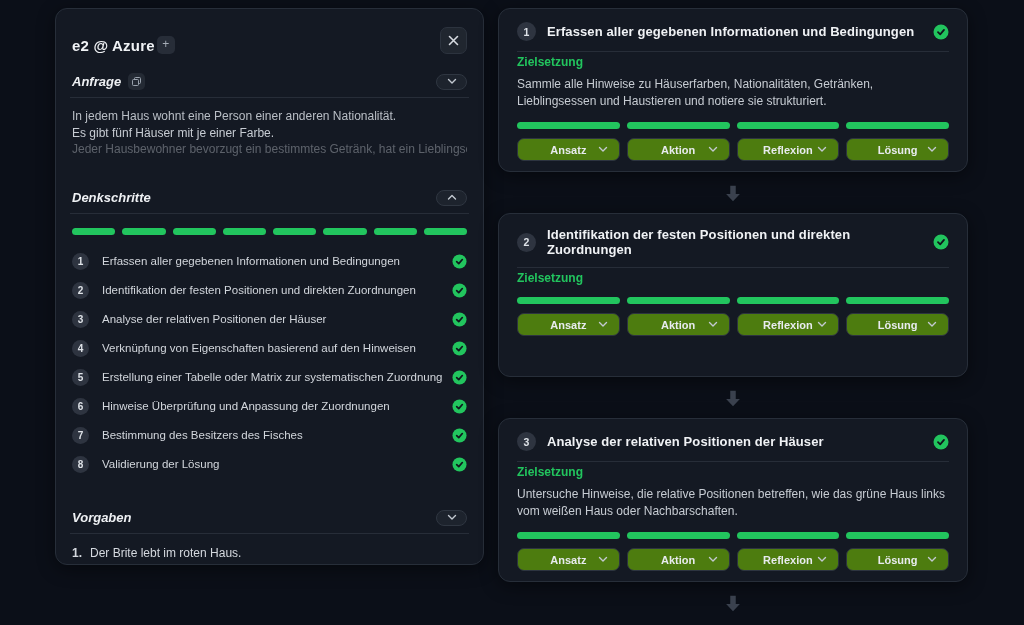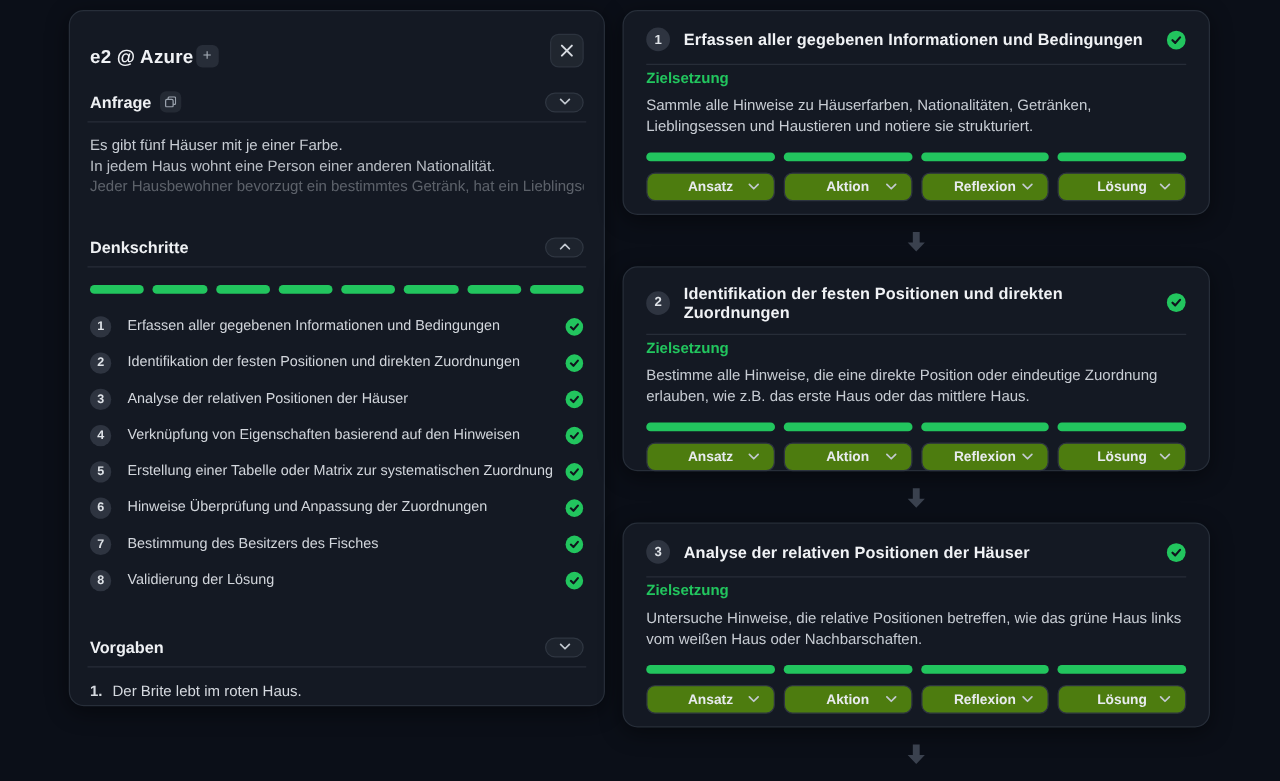--- a/index.html
+++ b/index.html
@@ -23,21 +23,21 @@
   .plus-badge {
     width:18px; height:18px; border-radius:5px; background:#272d38;
     color:#a7aeb8; font-size:12px; line-height:16px; text-align:center; cursor:pointer;
   }
   .close-btn {
     margin-left:auto; width:27px; height:27px; border-radius:7px;
     background:#20262f; border:1px solid #2c333e; color:#d6dae0;
     font-size:13px; display:flex; align-items:center; justify-content:center; cursor:pointer;
   }
 
-  .section-head { display:flex; align-items:center; gap:7px; margin-top:19px; padding:0 2px; }
+  .section-head { display:flex; align-items:center; gap:7px; margin-top:19px; padding:0 2px;font-style:italic; }
   .section-head.tight { margin-top:32px; }
   .section-title { font-size:13px; font-weight:bold; color:#eef0f3; }
   .mini-icon {
     width:17px; height:17px; border-radius:5px; background:#242a34;
     display:flex; align-items:center; justify-content:center;
   }
   .pill-btn {
     margin-left:auto; width:31px; height:16px; border-radius:9px;
     background:#1d232d; border:1px solid #2f3641;
     display:flex; align-items:center; justify-content:center; cursor:pointer;
@@ -126,22 +126,22 @@
     </span>
     <span class="pill-btn">
       <svg width="10" height="7" viewBox="0 0 10 7">
           <path d="M1.5 1.5 L5 5 L8.5 1.5" fill="none" stroke="#c3c9d1" stroke-width="1.4" stroke-linecap="round" stroke-linejoin="round"></path>
         </svg>
     </span>
   </div>
   <div class="divider"></div>
 
   <div class="anfrage-text">
+    <div class="line fade2">In jedem Haus wohnt eine Person einer anderen Nationalität.</div>
     <div class="line">Es gibt fünf Häuser mit je einer Farbe.</div>
-    <div class="line fade2">In jedem Haus wohnt eine Person einer anderen Nationalität.</div>
     <div class="line fade3">Jeder Hausbewohner bevorzugt ein bestimmtes Getränk, hat ein Lieblingsessen und hält ein</div>
   </div>
 
   <div class="section-head tight">
     <span class="section-title">Denkschritte</span>
     <span class="pill-btn">
       <svg width="10" height="7" viewBox="0 0 10 7">
           <path d="M1.5 5 L5 1.5 L8.5 5" fill="none" stroke="#c3c9d1" stroke-width="1.4" stroke-linecap="round" stroke-linejoin="round"></path>
         </svg>
     </span>
@@ -335,21 +335,20 @@
       <span class="card-title">Identifikation der festen Positionen und direkten Zuordnungen</span>
       <span class="card-check">
           <svg width="16" height="16" viewBox="0 0 16 16">
             <circle cx="8" cy="8" r="7.5" fill="#22c55e"></circle>
             <path d="M5 8.2 L7.2 10.3 L11 5.9" fill="none" stroke="#10151d" stroke-width="1.8" stroke-linecap="round" stroke-linejoin="round"></path>
           </svg>
         </span>
     </div>
     <div class="divider"></div>
     <div class="obj-heading">Zielsetzung</div>
-    <div class="obj-text">Bestimme alle Hinweise, die eine direkte Position oder eindeutige Zuordnung erlauben, wie z.B. das erste Haus oder das mittlere Haus.</div>
     <div class="bars-row">
       <span class="seg"></span>
         <span class="seg"></span>
         <span class="seg"></span>
         <span class="seg"></span>
     </div>
     <div class="btn-row">
       <div class="dd-btn">
         <span class="dd-label">Ansatz</span>
         <span class="dd-chev">

